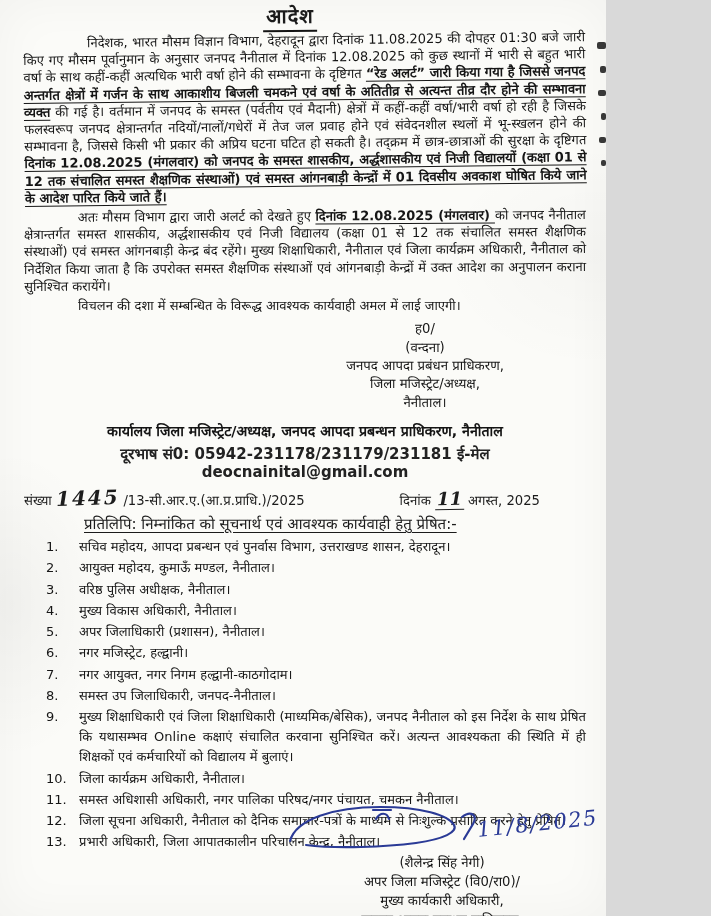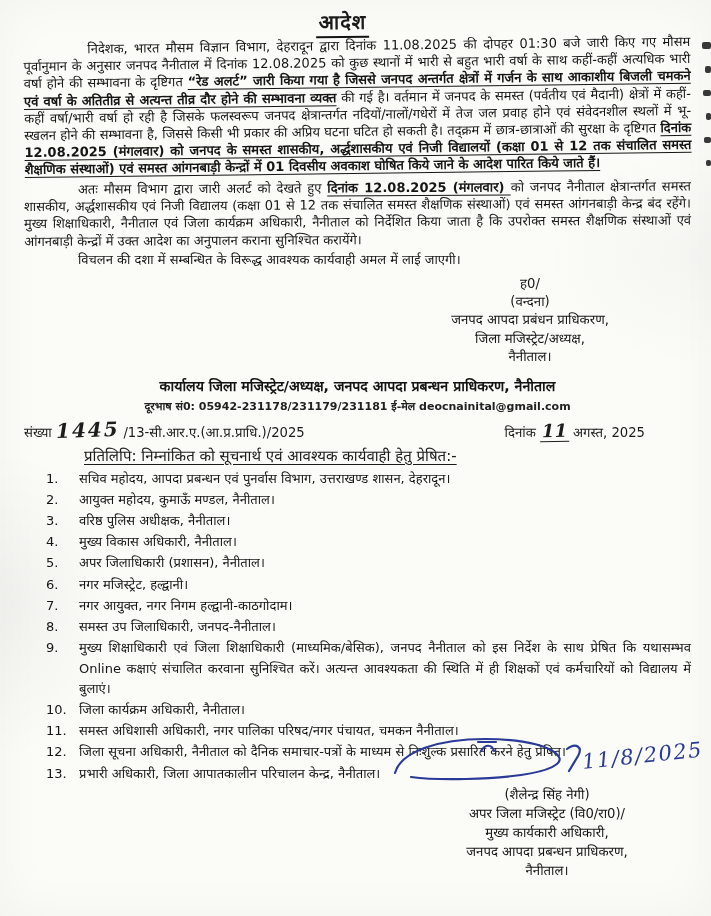--- a/index.html
+++ b/index.html
@@ -1,45 +1,45 @@
 <!DOCTYPE html>
 <html><head>
 <meta charset="utf-8">
 <style>
   html,body{margin:0;padding:0;background:#d9d9d9;}
   .page{
-    position:relative;width:711px;height:916px;overflow:hidden;
+    position:relative;width:606px;height:916px;overflow:hidden;
     background:
       radial-gradient(ellipse 140px 220px at 2% 66%, rgba(0,0,0,0.04), transparent 70%),
       radial-gradient(ellipse 220px 160px at 98% 28%, rgba(0,0,0,0.025), transparent 70%),
       #fbfbf8;
     box-shadow: inset 0 0 50px rgba(0,0,0,0.04);
     font-family:"DejaVu Sans", sans-serif;
     color:#1b1b1b;
-    padding:6px 20px 0 24px;
+    padding:0 20px 0 24px;
     box-sizing:border-box;
   }
   .title{ text-align:center; margin:2px 30px 6px 0; transform:rotate(-0.5deg); }
   .title span{
     font-size:20px; font-weight:700; letter-spacing:1px;
     border-bottom:2.2px solid #141414; padding:0 3px 2px;
   }
   p{ margin:0; text-align:justify; font-size:13px; line-height:17.2px; color:#161616; }
   .p1{ text-indent:64px; transform:rotate(-0.7deg); transform-origin:left center; margin-top:6px; }
   .p2{ text-indent:54px; transform:rotate(-0.3deg); transform-origin:left center; margin-top:2px; }
   .p3{ text-indent:54px; margin-top:2px; }
   .u{ text-decoration:underline; text-underline-offset:3px; text-decoration-thickness:1.2px; }
   .b{ font-weight:700; }
   .sig1{
     width:250px; margin:6px 36px 0 auto; text-align:center;
     font-size:13.2px; line-height:18.4px; color:#161616;
   }
   .office{ text-align:center; margin-top:9px; }
   .office .oname{ font-size:14.2px; font-weight:700; color:#141414; }
-  .office .ocontact{ font-size:11px; font-weight:700; margin-top:3px; color:#222; }
+  .office .ocontact{ font-size:15px; font-weight:700; margin-top:3px; color:#222; }
   .refrow{
     display:flex; justify-content:space-between; align-items:baseline;
     margin-top:5px; font-size:13.2px;
   }
   .hand{ font-family:"DejaVu Serif", serif; font-style:italic; color:#1d1d1d; }
   .hand-num{ font-size:20px; letter-spacing:2px; display:inline-block; transform:rotate(-2deg); margin:0 4px; font-weight:600; }
   .hand-day{ font-size:18px; display:inline-block; transform:rotate(-1deg);
              border-bottom:1.6px solid #1d1d1d; padding:0 2px; margin:0 4px; font-weight:600; }
   .refright{ margin-right:46px; }
   .copyhead{ margin:3px 0 0 60px; font-size:15px; }

